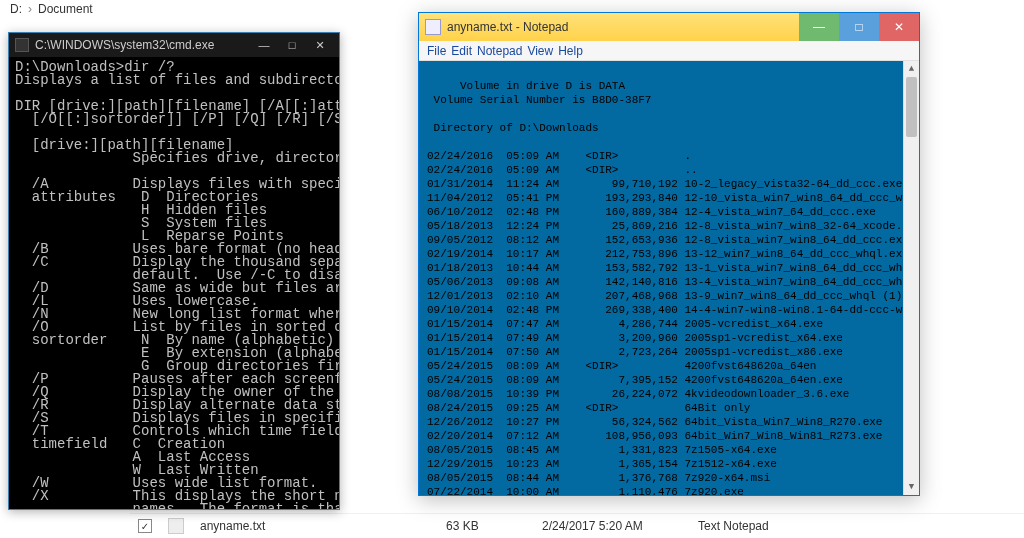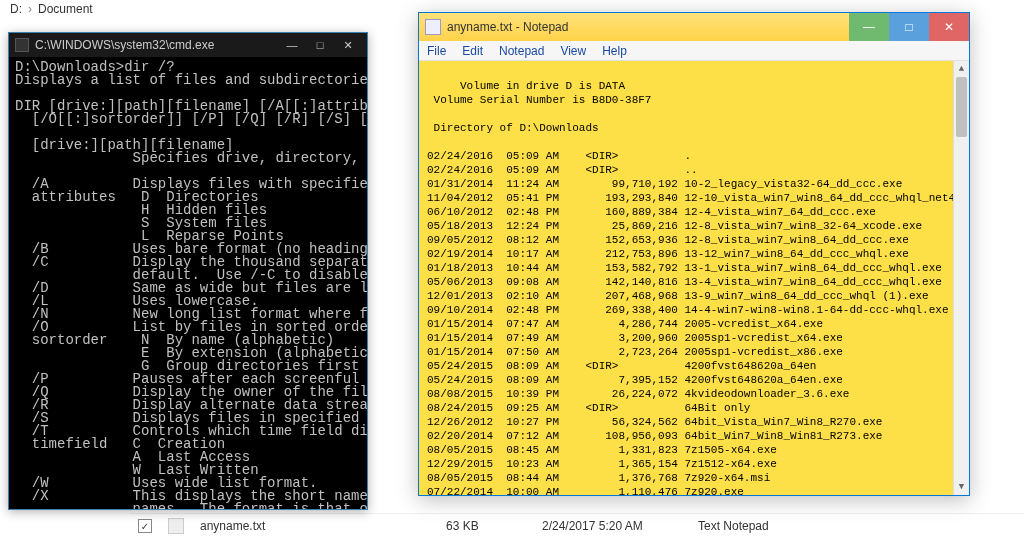--- a/index.html
+++ b/index.html
@@ -27,21 +27,21 @@
   font-size: 12px; color: #333;
   padding: 4px 8px; gap: 16px;
   border-top: 1px solid #f0f0f0;
 }
 .explorer-row .chk { width:14px; height:14px; border:1px solid #888; display:inline-flex; align-items:center; justify-content:center; font-size:10px; color:#333;}
 .explorer-row .ico { width:16px; height:16px; background:#eee; border:1px solid #ccc; display:inline-block;}
 
 .cmd-window {
   position: absolute;
   top: 32px; left: 8px;
-  width: 360px; height: 478px;
+  width: 332px; height: 478px;
   background: #000;
   border: 1px solid #3c7fb1;
   box-shadow: 0 2px 10px rgba(0,0,0,.3);
   display: flex; flex-direction: column;
 }
 .cmd-titlebar {
   height: 24px; background: #1a1a1a;
   display: flex; align-items: center;
   padding: 0 6px; color: #ccc; font-size: 12px;
 }
@@ -53,42 +53,42 @@
   flex:1; padding:4px 6px;
   color:#c0c0c0;
   font-family: "Consolas","Courier New",monospace;
   font-size: 14px; line-height: 13px;
   white-space: pre; overflow:hidden;
 }
 
 .np-window {
   position: absolute;
   top: 12px; left: 418px;
-  width: 552px; height: 484px;
-  background: #fde047;
+  width: 502px; height: 484px;
+  background: #0369a1;
   border: 1px solid #0078d7;
   box-shadow: 0 4px 20px rgba(0,0,0,.25);
   display: flex; flex-direction: column;
 }
 .np-titlebar {
   height: 28px;
   background: linear-gradient(#ffe27a,#ffd24a);
   display:flex; align-items:center;
   padding-left:6px;
 }
 .np-titlebar .ico { width:16px; height:16px; background:#eef; border:1px solid #99c; margin-right:6px;}
 .np-titlebar .title { flex:1; font-size:12px; color:#333;}
 .np-winbtns { display:flex; height:100%; }
 .np-winbtns div { width:40px; display:flex; align-items:center; justify-content:center; font-size:12px; color:#fff;}
 .np-min { background:#6fba6f; }
 .np-max { background:#5aa0dd; }
 .np-close { background:#e06666; }
 .np-menubar {
   height:20px; background:#f6f6f6;
-  display:flex; align-items:center; gap:16px;
+  display:flex; align-items:center; gap:5px;
   padding-left:8px; font-size:12px; color:#1a49a0;
   border-bottom:1px solid #e0e0e0;
 }
 .np-body {
   flex:1; padding:4px 8px;
   font-family: "Consolas","Courier New",monospace;
   font-size: 11px; line-height: 14px;
   white-space: pre; overflow:hidden;
   color:#000;
   position:relative;

